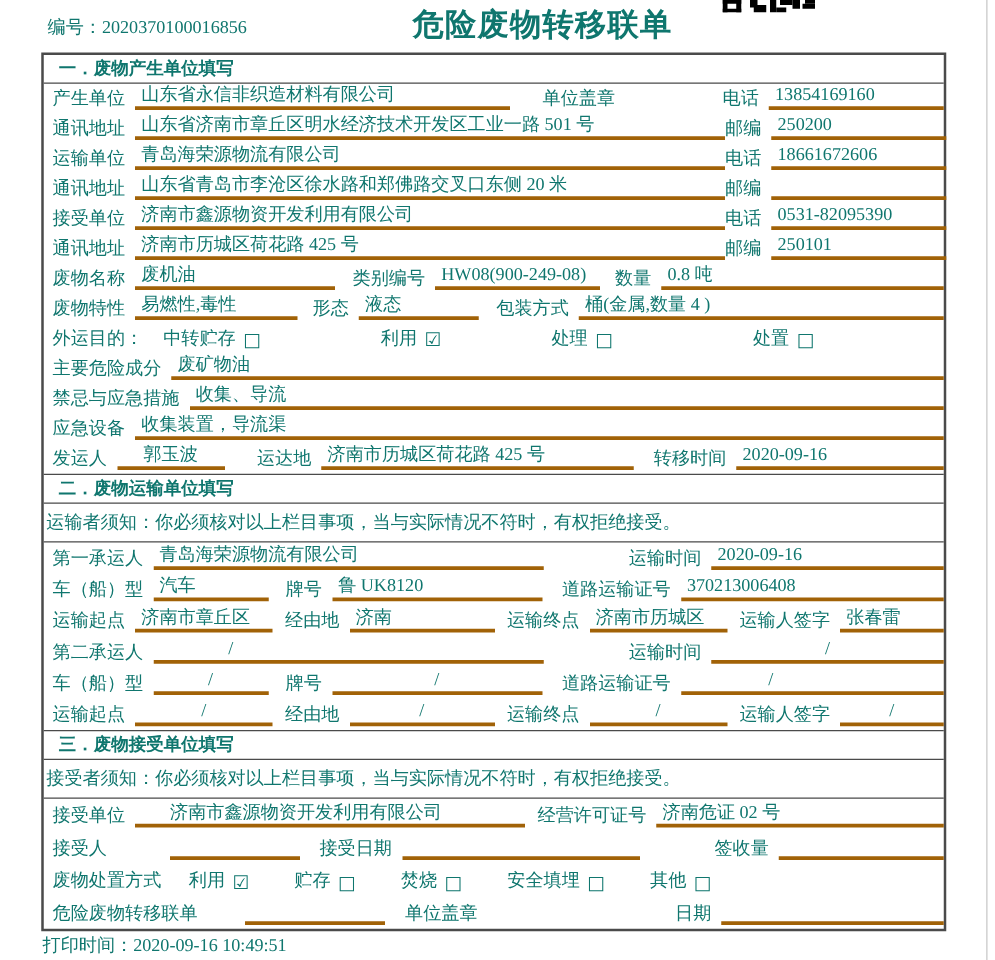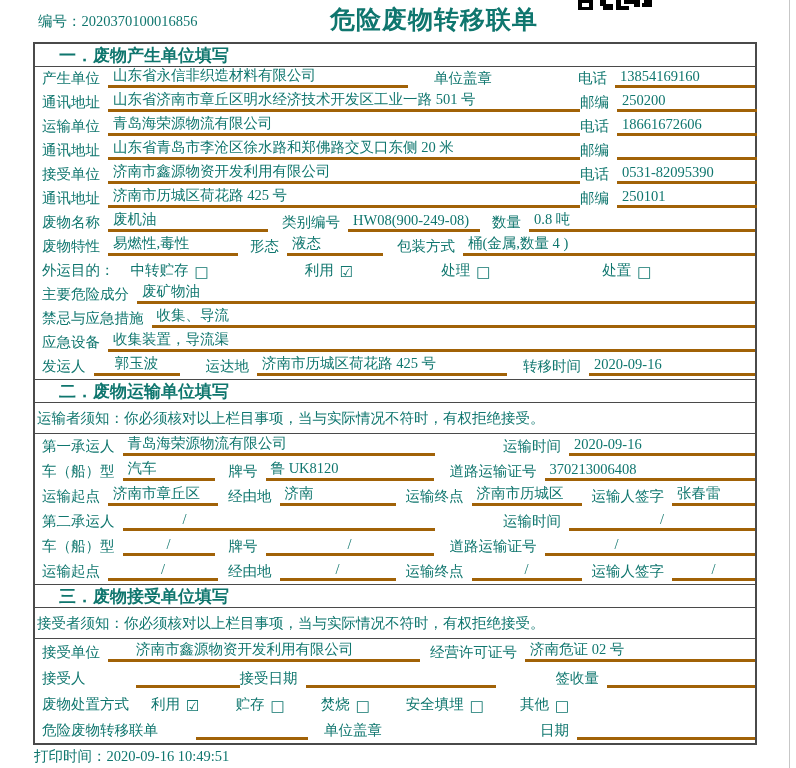--- a/index.html
+++ b/index.html
@@ -13,21 +13,21 @@
   .title {
     position:absolute; left:330px; top:3px; font-size:25px; font-weight:bold;
     font-family:"DejaVu Sans","Liberation Sans",sans-serif; letter-spacing:1px; white-space:nowrap;
   }
   .qr { position:absolute; left:578px; top:0; }
   .tbl {
     position:absolute; left:33px; top:42px; width:724px; box-sizing:border-box;
     border:2px solid #4a4a4a; background:#fff;
   }
   .sec-hdr {
-    height:22px; line-height:22px; padding-left:24px; font-weight:bold; font-size:17px;
+    height:22px; line-height:22px; padding-left:12px; font-weight:bold; font-size:14px;
     font-family:"DejaVu Sans","Liberation Sans",sans-serif;
     border-bottom:1.5px solid #4a4a4a; box-sizing:content-box;
   }
   .sec-top { border-top:1.5px solid #4a4a4a; }
   .notice { height:30px; line-height:30px; padding-left:2px; border-bottom:1.5px solid #4a4a4a; white-space:nowrap; }
   .row { display:flex; align-items:flex-end; height:24px; padding:0 0 3px 7px; box-sizing:border-box; }
   .row2 { height:25px; }
   .row3 { height:26px; }
   .lbl { white-space:nowrap; padding-right:8px; flex:0 0 auto; }
   .val {
@@ -244,21 +244,21 @@
     <div class="row row3">
       <span class="lbl">接受单位</span>
       <span class="val" style="width:312px;padding-left:28px">济南市鑫源物资开发利用有限公司</span>
       <span class="lbl" style="margin-left:10px">经营许可证号</span>
       <span class="val fill">济南危证 02 号</span>
     </div>
 
     <div class="row row3">
       <span class="lbl">接受人</span>
       <span class="val" style="width:104px;margin-left:42px"></span>
-      <span class="lbl" style="margin-left:0">接受日期</span>
+      <span class="lbl" style="margin-left:16px">接受日期</span>
       <span class="val" style="width:190px"></span>
       <span class="lbl" style="margin-left:60px">签收量</span>
       <span class="val fill"></span>
     </div>
 
     <div class="row row3">
       <span class="lbl">废物处置方式</span>
       <span class="opt" style="margin-left:14px">
         <span>利用</span>
         <span class="box">☑</span>

